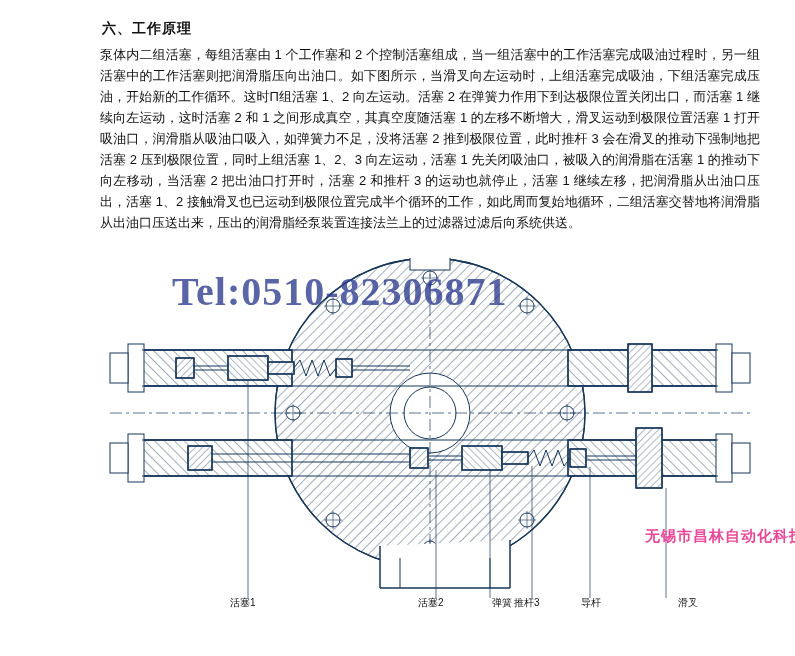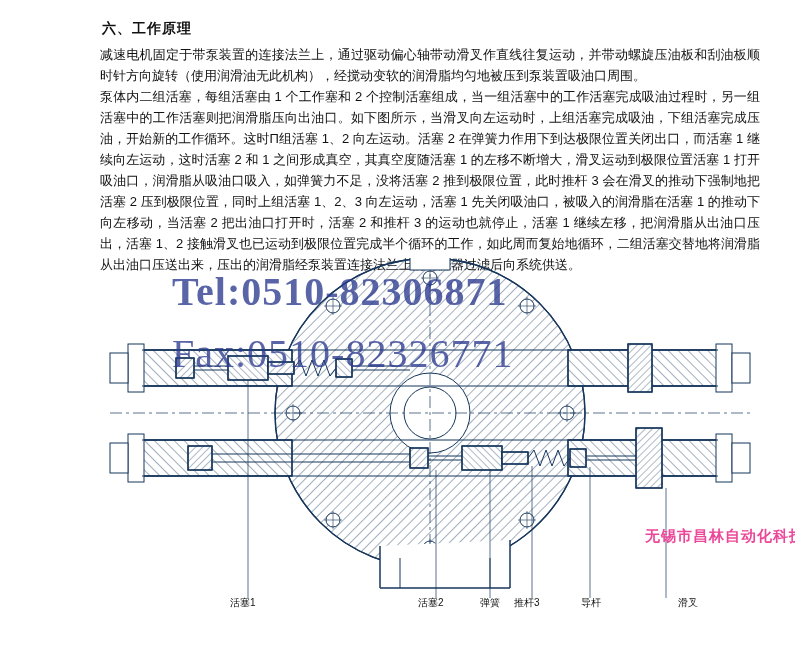--- a/index.html
+++ b/index.html
@@ -95,21 +95,20 @@
   }
 </style>
 </head>
 <body>
 
 <div class="page">
 
   <div class="section-title">六、工作原理</div>
 
   <div class="body-text">
-    <p>减速电机固定于带泵装置的连接法兰上，通过驱动偏心轴带动滑叉作直线往复运动，并带动螺旋压油板和刮油板顺时针方向旋转（使用润滑油无此机构），经搅动变软的润滑脂均匀地被压到泵装置吸油口周围。</p>
     <p class="para2">泵体内二组活塞，每组活塞由 1 个工作塞和 2 个控制活塞组成，当一组活塞中的工作活塞完成吸油过程时，另一组活塞中的工作活塞则把润滑脂压向出油口。如下图所示，当滑叉向左运动时，上组活塞完成吸油，下组活塞完成压油，开始新的工作循环。这时П组活塞 1、2 向左运动。活塞 2 在弹簧力作用下到达极限位置关闭出口，而活塞 1 继续向左运动，这时活塞 2 和 1 之间形成真空，其真空度随活塞 1 的左移不断增大，滑叉运动到极限位置活塞 1 打开吸油口，润滑脂从吸油口吸入，如弹簧力不足，没将活塞 2 推到极限位置，此时推杆 3 会在滑叉的推动下强制地把活塞 2 压到极限位置，同时上组活塞 1、2、3 向左运动，活塞 1 先关闭吸油口，被吸入的润滑脂在活塞 1 的推动下向左移动，当活塞 2 把出油口打开时，活塞 2 和推杆 3 的运动也就停止，活塞 1 继续左移，把润滑脂从出油口压出，活塞 1、2 接触滑叉也已运动到极限位置完成半个循环的工作，如此周而复始地循环，二组活塞交替地将润滑脂从出油口压送出来，压出的润滑脂经泵装置连接法兰上的过滤器过滤后向系统供送。</p>
   </div>
 
   <div class="figure">
     <svg width="700" height="370" viewBox="0 0 700 370" xmlns="http://www.w3.org/2000/svg">
       <defs>
         <pattern id="hatchR" width="7" height="7" patternTransform="rotate(45)" patternUnits="userSpaceOnUse">
           <line x1="0" y1="0" x2="0" y2="7" stroke="#16365c" stroke-width="0.8"></line>
         </pattern>
         <pattern id="hatchL" width="7" height="7" patternTransform="rotate(-45)" patternUnits="userSpaceOnUse">
@@ -263,23 +262,22 @@
           <line x1="510" y1="209" x2="510" y2="340"></line>
           <line x1="586" y1="230" x2="586" y2="340"></line>
         </g>
       </g>
     </svg>
   </div>
 
   <div class="fig-caption-row">
     <span class="fig-label" style="left:150px;">活塞1</span>
     <span class="fig-label" style="left:338px;">活塞2</span>
-    <span class="fig-label" style="left:400px;">弹簧</span>
+    <span class="fig-label" style="left:412px;">弹簧</span>
     <span class="fig-label" style="left:434px;">推杆3</span>
     <span class="fig-label" style="left:501px;">导杆</span>
     <span class="fig-label" style="left:598px;">滑叉</span>
   </div>
 
   <div class="watermark wm-tel">Tel:0510-82306871</div>
-  <div class="watermark wm-fax">Fax:0510-82326771</div>
 
   <div class="footer-brand">无锡市昌林自动化科技</div>
 </div>
 
 </body></html>

